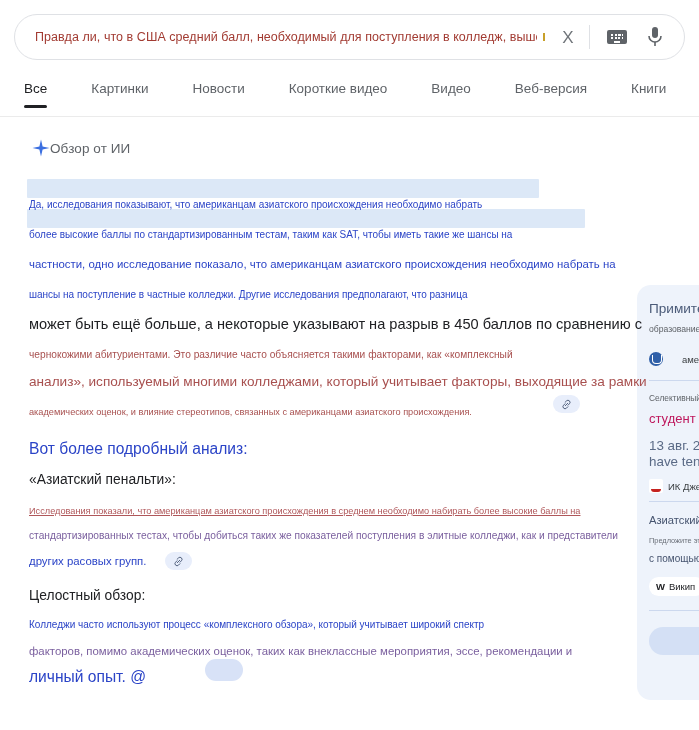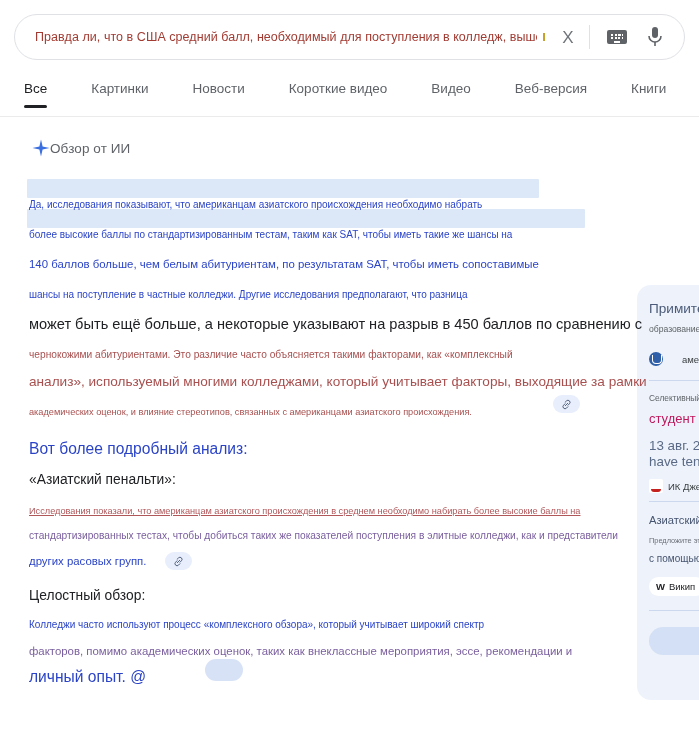--- a/index.html
+++ b/index.html
@@ -411,21 +411,21 @@
 
     <div class="ln" style="height:30px;padding-top:12px">
       <span class="hl" style="width:512px"></span>
       <span class="txt t-blue s-13">Да, исследования показывают, что американцам азиатского происхождения необходимо набрать</span>
     </div>
     <div class="ln" style="height:30px;padding-top:12px">
       <span class="hl" style="width:558px"></span>
       <span class="txt t-blue s-13">более высокие баллы по стандартизированным тестам, таким как SAT, чтобы иметь такие же шансы на</span>
     </div>
     <div class="ln" style="height:30px;padding-top:12px">
-      <span class="txt t-blue s-12">140 баллов больше, чем белым абитуриентам, по результатам SAT, чтобы иметь сопоставимые</span>
+      <span class="txt t-blue s-12">частности, одно исследование показало, что американцам азиатского происхождения необходимо набрать на</span>
     </div>
     <div class="ln" style="height:30px;padding-top:12px">
       <span class="txt t-blue s-13">шансы на поступление в частные колледжи. Другие исследования предполагают, что разница</span>
     </div>
     <div class="ln" style="height:30px;padding-top:13px">
       <span class="txt t-dark s-15">может быть ещё больше, а некоторые указывают на разрыв в 450 баллов по сравнению с</span>
     </div>
     <div class="ln" style="height:28px;padding-top:12px">
       <span class="txt t-red s-11">чернокожими абитуриентами. Это различие часто объясняется такими факторами, как «комплексный</span>
     </div>

